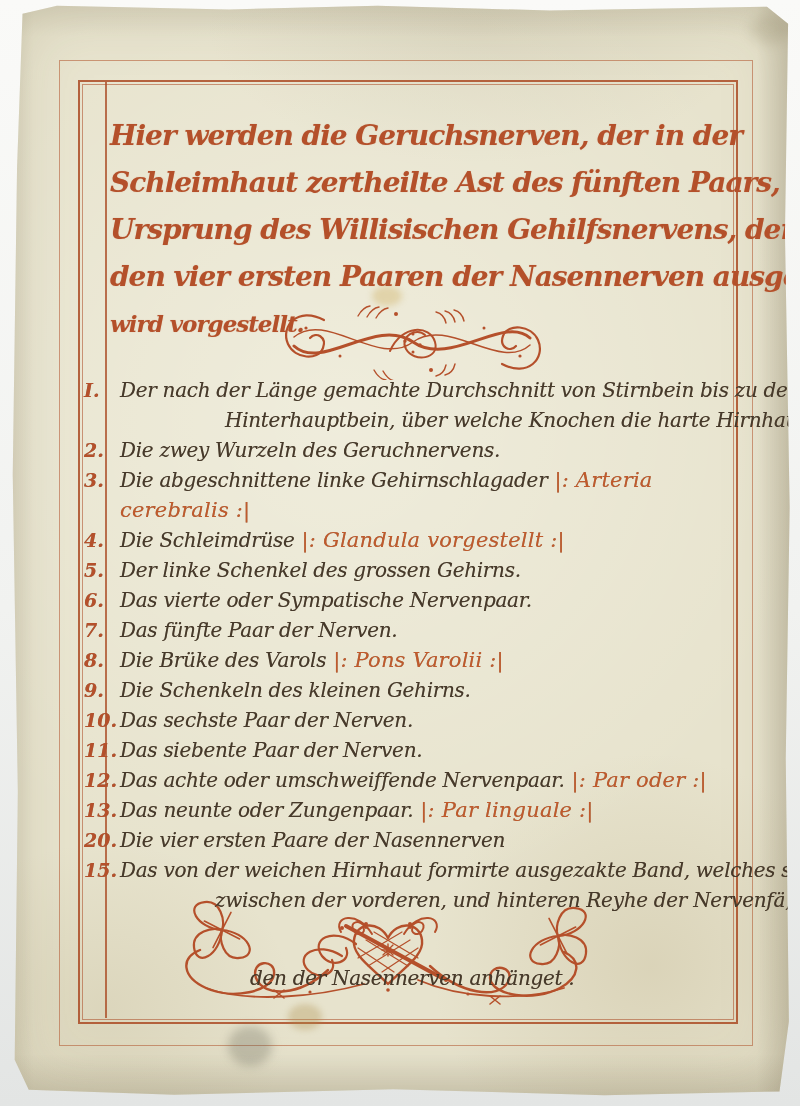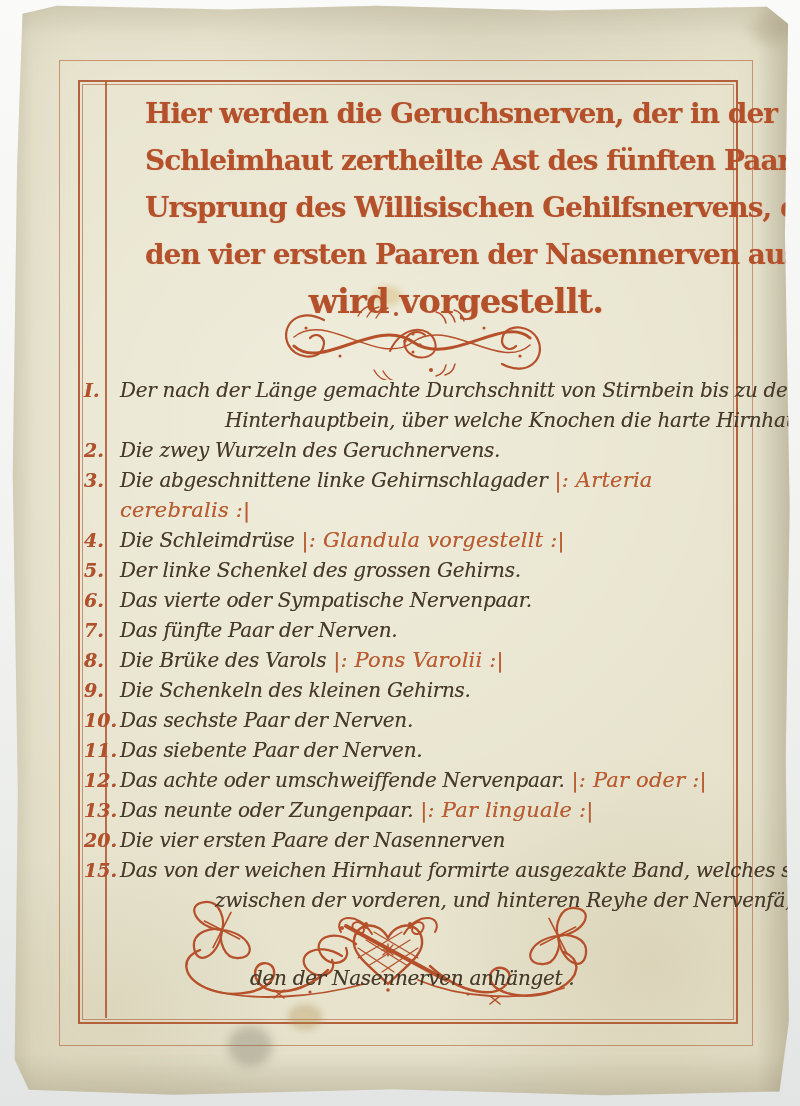--- a/index.html
+++ b/index.html
@@ -30,28 +30,27 @@
   
   .frame-outer{position:absolute;left:49px;top:56px;width:692px;height:984px;
     border:1px solid rgba(178,84,44,.55);}
   .frame-inner{position:absolute;left:68px;top:76px;width:656px;height:940px;
     border:2px solid rgba(171,75,37,.85);}
   .frame-inner-line{position:absolute;inset:2px;border:1px solid rgba(171,75,37,.55);}
   .col-sep{position:absolute;left:95px;top:78px;width:2px;height:936px;
     background:rgba(171,75,37,.78);}
   
   .heading{
-    position:absolute;left:100px;top:86px;width:622px;z-index:2;
-    color:#b4502a;font-weight:bold;
+    position:absolute;left:100px;top:108px;width:622px;z-index:2;
+    color:#b4502a;font-style:italic;font-weight:bold;
     font-size:28px;line-height:47px;letter-spacing:-1px;
     text-shadow:0 0 1px rgba(180,80,42,.35);
-    margin-left:35px;
   }
   .h-line{white-space:nowrap;}
-  .h-center{text-align:center;font-size:34px;}
+  .h-center{text-align:left;font-size:23px;}
   
   .list{
     position:absolute;left:68px;top:371px;width:654px;z-index:2;
     color:#46392a;font-style:italic;font-size:20px;line-height:30px;letter-spacing:-.3px;
     text-shadow:0 0 .5px rgba(60,42,22,.45);
   }
   .row{position:relative;padding-left:42px;}
   .num{
     position:absolute;left:6px;top:0;width:33px;
     color:#b5502b;font-size:19px;font-weight:bold;letter-spacing:0;

